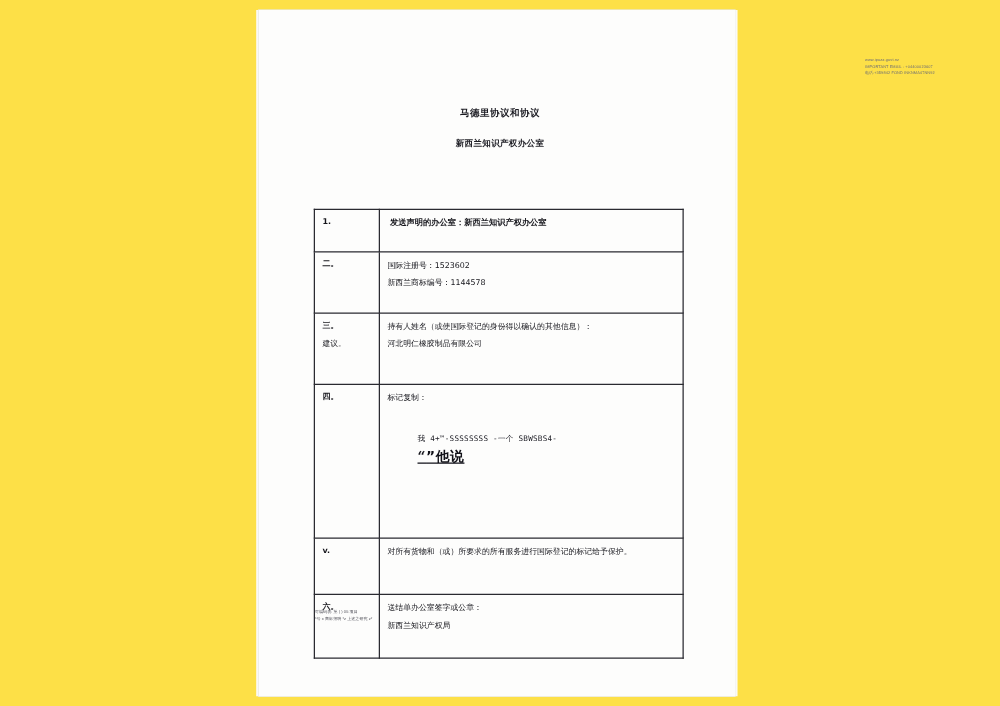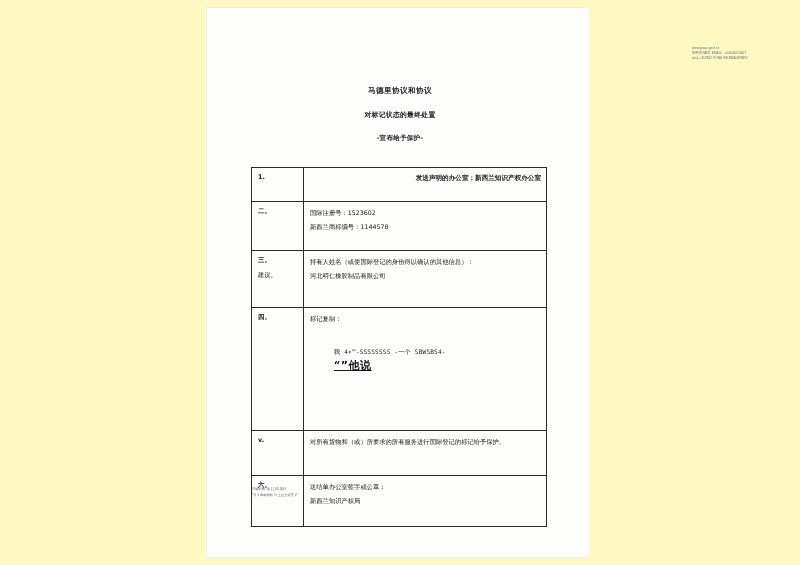--- a/index.html
+++ b/index.html
@@ -10,21 +10,21 @@
   body {
     width: 800px;
     height: 565px;
     overflow: hidden;
     font-family: "Liberation Sans", sans-serif;
   }
   .page {
     position: relative;
     width: 800px;
     height: 565px;
-    background: #fef9c3;
+    background: #fde047;
   }
   
   .sheet {
     position: absolute;
     left: 207px;
     top: 8px;
     width: 381px;
     height: 549px;
     background: #fdfdfc;
     box-shadow: 0 0 0 0.5px #e8e8e6;
@@ -123,21 +123,20 @@
   }
   .c-body .line { display: block; }
   .c-body .line + .line { margin-top: 3px; }
   .c-body.bold { font-weight: bold; }
 
   
   .row1 .c-body {
     font-weight: bold;
     font-size: 6.6px;
     padding-left: 8px;
-    text-align: right;
   }
   .row1 td { height: 23px; }
 
   .row2 td { height: 38px; }
   .row3 td { height: 46px; }
   .row4 td { height: 112px; }
   .row5 td { height: 34px; }
   .row6 td { height: 40px; }
 
   
@@ -190,22 +189,21 @@
   <div class="sheet-edge-right"></div>
 
   <div class="hdr">
     <div>www.ipoaz.govt.nz</div>
     <div>IMPORTANT EMAIL : +04400023607</div>
     <div>电话:+359842 FOND INKNMA47NN92</div>
   </div>
 
   <div class="titles">
     <div class="t-line">马德里协议和协议</div>
-    <div class="t-line sub">对标记状态的最终处置</div>
-    <div class="t-line small">-宣布给予保护-</div>
+    <div class="t-line sub">新西兰知识产权办公室</div>
   </div>
 
   <table class="tbl">
     <tbody>
         <tr class="row1">
       <td class="c-num">1.</td>
       <td class="c-body bold">
         <span class="line">发送声明的办公室：新西兰知识产权办公室</span>
       </td>
     </tr>

